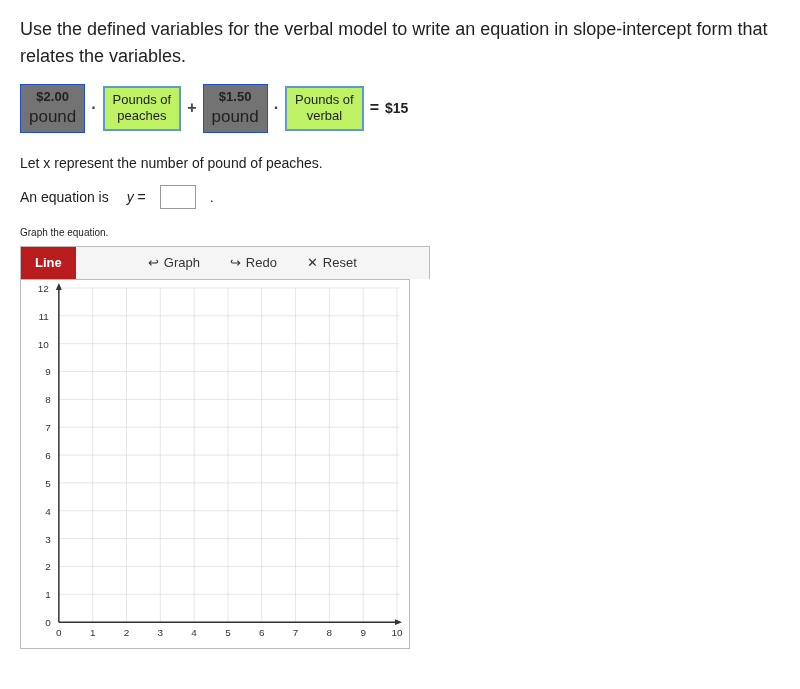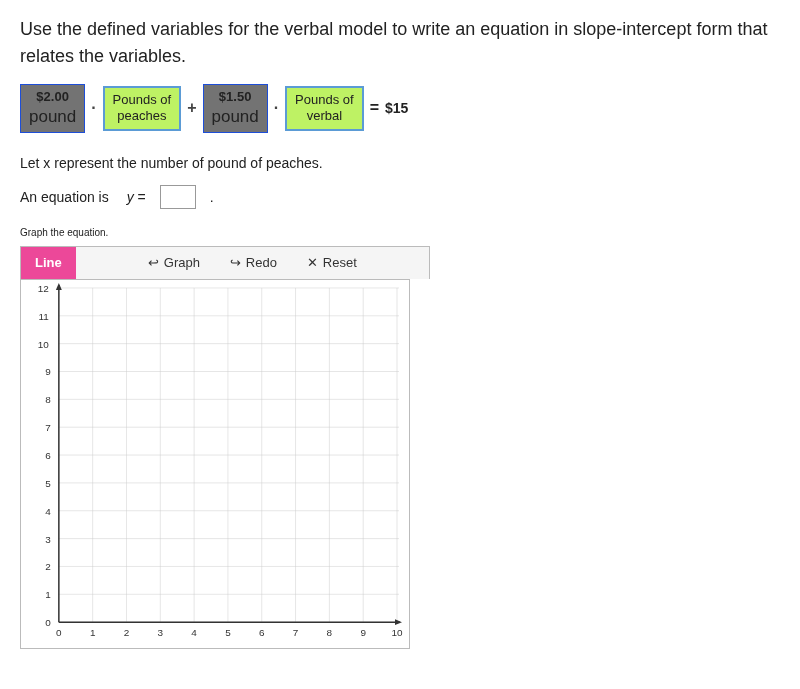--- a/index.html
+++ b/index.html
@@ -105,21 +105,21 @@
 
     .graph-toolbar {
       display: flex;
       align-items: center;
       border: 1px solid #bbb;
       border-bottom: none;
       background: #f5f5f5;
     }
 
     .toolbar-line-btn {
-      background: #ec4899;
+      background: #b91c1c;
       color: #fff;
       font-size: 13px;
       font-weight: bold;
       padding: 6px 14px;
       border: none;
       cursor: pointer;
       height: 32px;
     }
 
     .toolbar-spacer {

